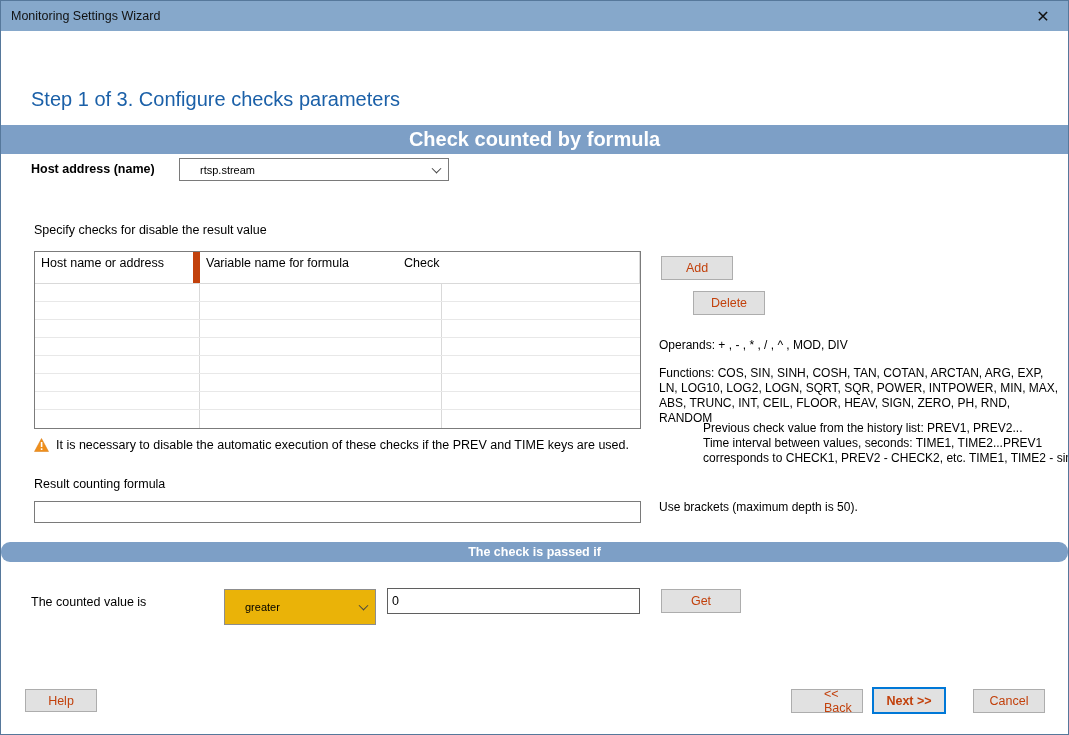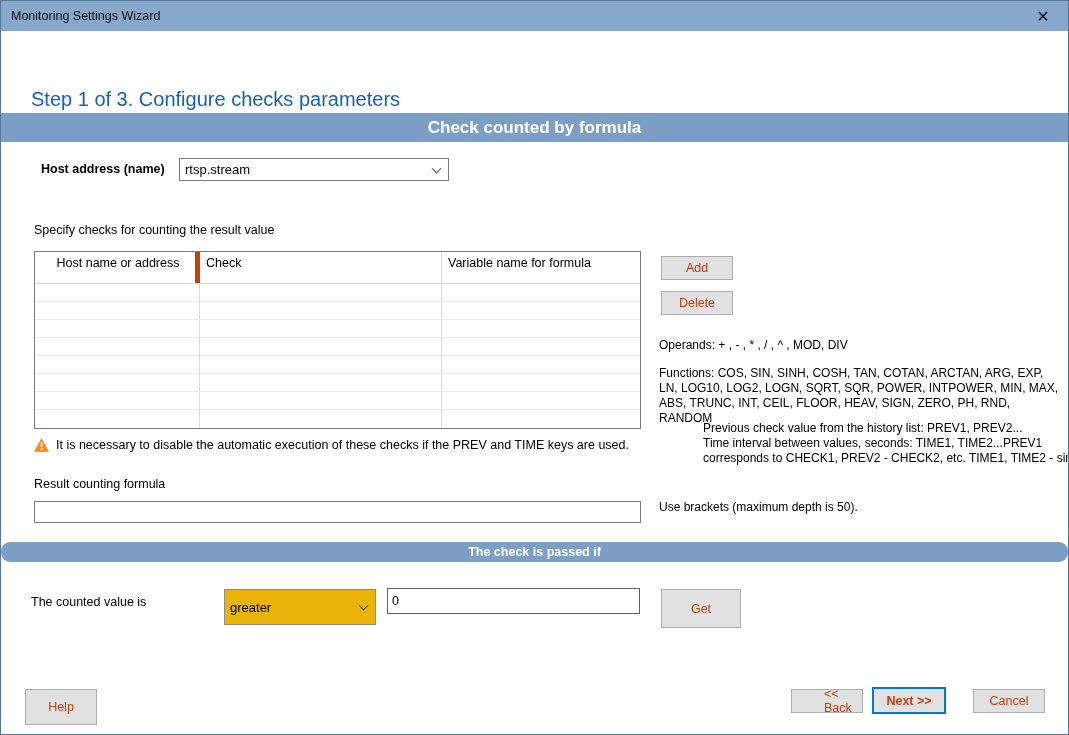--- a/index.html
+++ b/index.html
@@ -23,65 +23,65 @@
   
   .step-title {
     position:absolute; left:30px; top:52px; font-size:20px;margin-top:35px;
   }
   
   .section-bar {
     position:absolute; left:0; width:100%;
     display:flex; align-items:center; justify-content:center;
     color:#fff; font-weight:bold;
   }
-  #bar1 { top:112px; height:29px; font-size:17px; }
+  #bar1 { top:124px; height:29px; font-size:20px; }
   #bar2 { top:541px; height:20px; font-size:12.5px;border-radius:9px; }
   
-  .host-label { position:absolute; left:30px; top:161px; font-weight:bold;margin-left:10px; }
+  .host-label { position:absolute; left:30px; top:161px; font-weight:bold; }
   .combo {
     position:absolute; background:#fff; border:1px solid #7a7a7a;
-    display:flex; align-items:center; padding-left:5px; font-size:13px;
+    display:flex; align-items:center; padding-left:20px; font-size:11px;
   }
   #host-combo { left:178px; top:157px; width:270px; height:23px; }
   .combo .chev {
     position:absolute; right:8px; top:50%;
     width:7px; height:7px; border-right:1px solid #444; border-bottom:1px solid #444;
     transform:translateY(-70%) rotate(45deg);
   }
   
   .table-caption { position:absolute; left:33px; top:222px; }
   #checks-table {
     position:absolute; left:33px; top:250px; width:607px; height:178px;
     background:#fff; border:1px solid #7b7b7b;
   }
   #checks-table .thead {
     position:absolute; left:0; top:0; width:100%; height:32px;
     border-bottom:1px solid #d9d9d9; display:flex;
   }
   #checks-table .th { padding:4px 0 0 6px; font-size:12.5px; }
-  .col1 { width:165px; border-right:5px solid #c2410c;text-align:center; }
+  .col1 { width:165px; border-right:7px solid #c2410c; }
   .col2 { width:242px; border-right:1px solid #d9d9d9; }
   .col3 { flex:1; }
   #checks-table .tbody { position:absolute; left:0; top:32px; width:100%; bottom:0; }
   #checks-table .trow {
     height:18px; border-bottom:1px solid #e8e8e8; display:flex;
   }
   #checks-table .trow:last-child { border-bottom:none; }
   .td1 { width:165px; border-right:1px solid #d9d9d9; height:100%; }
   .td2 { width:242px; border-right:1px solid #d9d9d9; height:100%; }
   
   .btn {
     position:absolute; background:#e1e1e1; border:1px solid #adadad;
     display:flex; align-items:center; justify-content:center;
     font-size:12.5px; color:#c2410c; cursor:pointer;
   }
   #btn-add    { left:660px; top:255px; width:72px; height:24px; }
-  #btn-delete { left:660px; top:290px; width:72px; height:24px; }
-  #btn-get    { left:660px; top:588px; width:80px; height:39px; }
-  #btn-help   { left:24px;  top:688px; width:72px; height:36px; }
+  #btn-delete { left:692px; top:290px; width:72px; height:24px; }
+  #btn-get    { left:660px; top:588px; width:80px; height:24px; }
+  #btn-help   { left:24px;  top:688px; width:72px; height:23px; }
   #btn-back   { left:790px; top:688px; width:72px; height:24px;padding-left:32px; }
   #btn-next   { left:871px; top:686px; width:74px; height:27px; border:2px solid #0078d7;font-weight:bold; }
   #btn-cancel { left:972px; top:688px; width:72px; height:24px; }
   
   .help-text { position:absolute; left:658px; width:402px; line-height:15px; font-size:12px; }
   #operands-text  { top:337px; }
   #functions-text { top:365px; }
   #prev-text      { top:420px;margin-left:44px; }
   #brackets-text  { top:499px; }
   
@@ -119,27 +119,27 @@
   <div class="step-title" style="color:#1b60a8;">Step 1 of 3. Configure checks parameters</div>
 
   <div id="bar1" class="section-bar" style="background:#7d9fc6;">Check counted by formula</div>
 
   <div class="host-label">Host address (name)</div>
   <div id="host-combo" class="combo">
     <span>rtsp.stream</span>
     <span class="chev"></span>
   </div>
 
-  <div class="table-caption">Specify checks for counting the result value</div>
+  <div class="table-caption">Specify checks for disable the result value</div>
 
   <div id="checks-table">
     <div class="thead">
       <div class="th col1">Host name or address</div>
+      <div class="th col3">Variable name for formula</div>
       <div class="th col2">Check</div>
-      <div class="th col3">Variable name for formula</div>
     </div>
     <div class="tbody">
       <div class="trow">
           <div class="td1"></div>
           <div class="td2"></div>
         </div>
       <div class="trow">
           <div class="td1"></div>
           <div class="td2"></div>
         </div>

